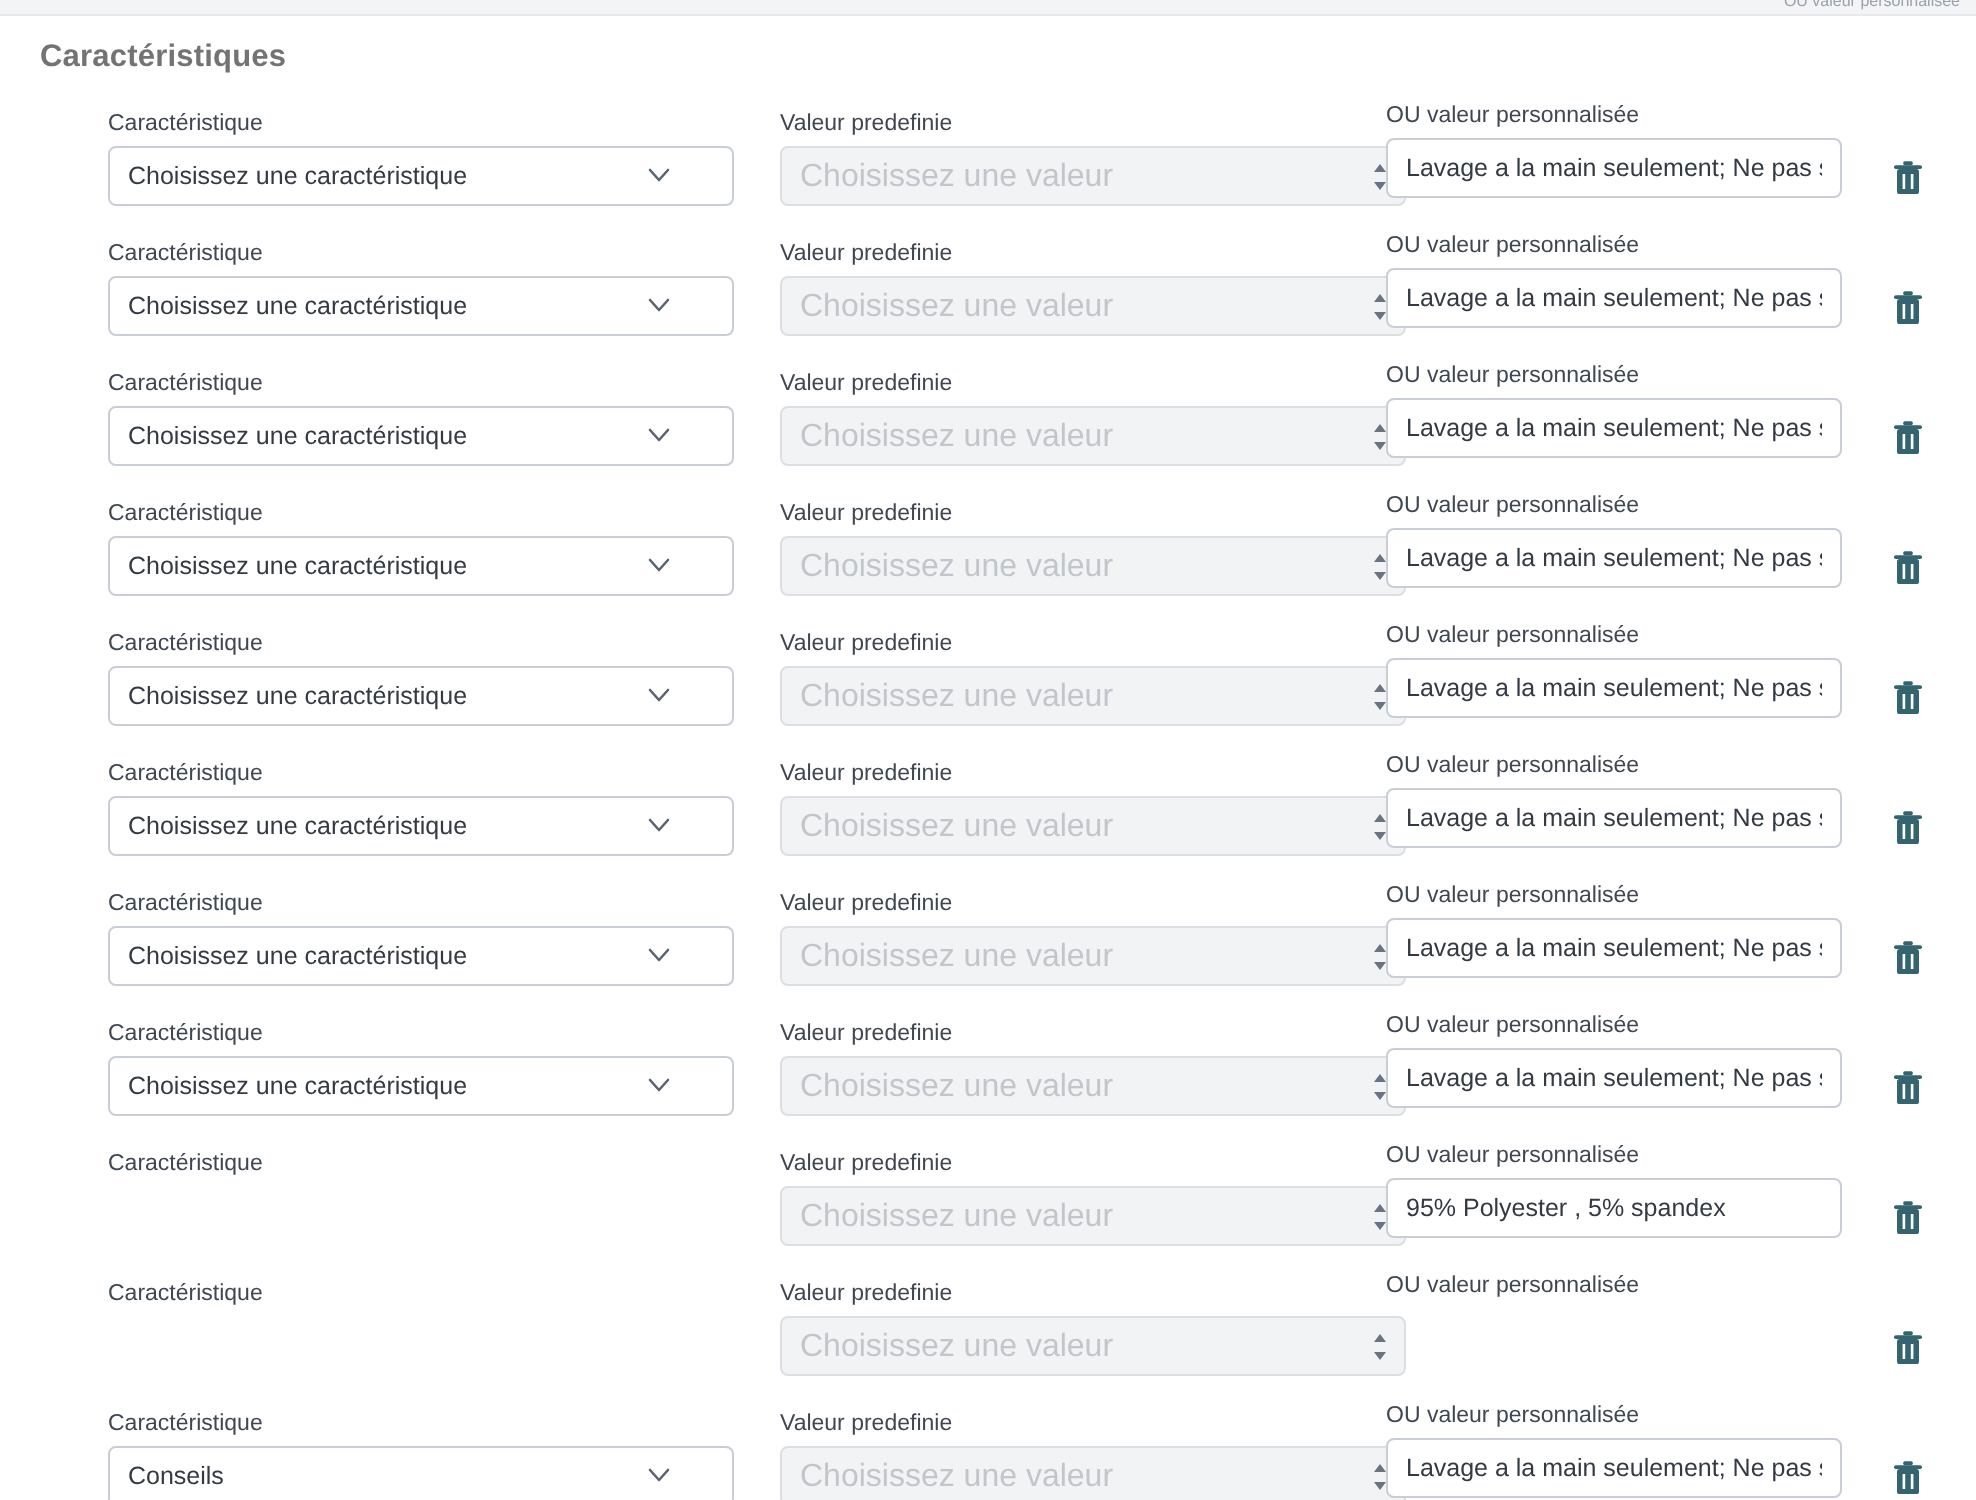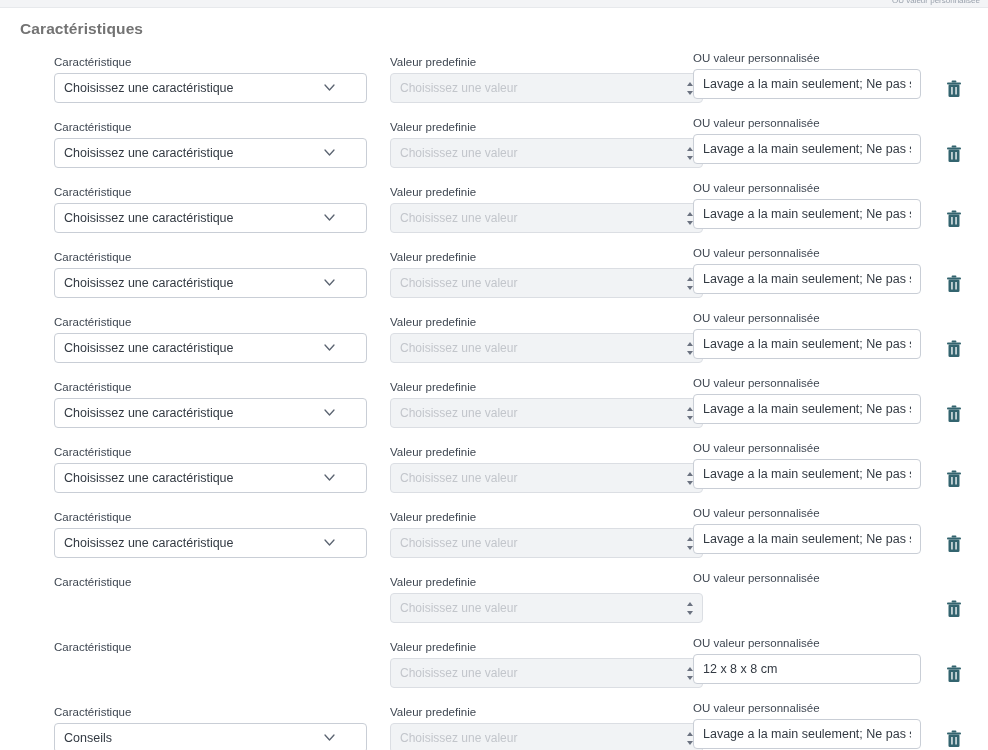--- a/index.html
+++ b/index.html
@@ -91,21 +91,21 @@
     pointer-events: none;
   }
   .chev svg { display: block; }
   
   .col-val { left: 356px; top: 7px; width: 313px; margin-left: 34px; }
   .col-val .wrap { position: relative; width: 313px; }
   .col-val select {
     width: 313px;
     height: 30px;
     padding: 0 24px 0 9px;
-    font-size: 12px;
+    font-size: 16px;
     color: #a9aeb6;
     background: #eceef1;
     border: 1px solid #ccd1d8;
     border-radius: 4px;
     appearance: none;
     -webkit-appearance: none;
     font-family: "Liberation Sans", sans-serif;
   }
   .updown {
     position: absolute;
@@ -372,56 +372,56 @@
         <div class="field col-carac">
           <span class="lbl">Caractéristique</span>
         </div>
         <div class="field col-val">
           <span class="lbl">Valeur predefinie</span>
           <div class="wrap"><select disabled=""><option>Choisissez une valeur</option></select><span class="updown"><svg width="8" height="15" viewBox="0 0 8 15">
                 <path d="M4 1 L7 5 L1 5 Z" fill="#6b7280"></path>
                 <path d="M4 14 L7 10 L1 10 Z" fill="#6b7280"></path>
               </svg></span></div>
         </div>
+        <div class="field col-custom"><span class="lbl">OU valeur personnalisée</span><input type="text" placeholder="Lavage a la main seulement; Ne pas se" value="95% Polyester , 5% spandex" style=""></div>
+        <span class="trash" title="Supprimer">
+          <svg width="16" height="18" viewBox="0 0 16 18">
+            <rect x="2.5" y="4.5" width="11" height="12.5" rx="1.3" fill="#33646f"></rect>
+            <rect x="1" y="2.6" width="14" height="1.9" rx="0.9" fill="#33646f"></rect>
+            <rect x="5.6" y="0.6" width="4.8" height="2" rx="0.8" fill="#33646f"></rect>
+            <rect x="5.3" y="7" width="1.3" height="7.5" fill="#ffffff"></rect>
+            <rect x="9.4" y="7" width="1.3" height="7.5" fill="#ffffff"></rect>
+          </svg>
+        </span>
+      </div>
+      <div class="row">
+        <div class="field col-carac">
+          <span class="lbl">Caractéristique</span>
+        </div>
+        <div class="field col-val">
+          <span class="lbl">Valeur predefinie</span>
+          <div class="wrap"><select disabled=""><option>Choisissez une valeur</option></select><span class="updown"><svg width="8" height="15" viewBox="0 0 8 15">
+                <path d="M4 1 L7 5 L1 5 Z" fill="#6b7280"></path>
+                <path d="M4 14 L7 10 L1 10 Z" fill="#6b7280"></path>
+              </svg></span></div>
+        </div>
         <div class="field col-custom"><span class="lbl">OU valeur personnalisée</span></div>
         <span class="trash" title="Supprimer">
           <svg width="16" height="18" viewBox="0 0 16 18">
             <rect x="2.5" y="4.5" width="11" height="12.5" rx="1.3" fill="#33646f"></rect>
             <rect x="1" y="2.6" width="14" height="1.9" rx="0.9" fill="#33646f"></rect>
             <rect x="5.6" y="0.6" width="4.8" height="2" rx="0.8" fill="#33646f"></rect>
             <rect x="5.3" y="7" width="1.3" height="7.5" fill="#ffffff"></rect>
             <rect x="9.4" y="7" width="1.3" height="7.5" fill="#ffffff"></rect>
           </svg>
         </span>
       </div>
       <div class="row">
         <div class="field col-carac">
           <span class="lbl">Caractéristique</span>
-        </div>
-        <div class="field col-val">
-          <span class="lbl">Valeur predefinie</span>
-          <div class="wrap"><select disabled=""><option>Choisissez une valeur</option></select><span class="updown"><svg width="8" height="15" viewBox="0 0 8 15">
-                <path d="M4 1 L7 5 L1 5 Z" fill="#6b7280"></path>
-                <path d="M4 14 L7 10 L1 10 Z" fill="#6b7280"></path>
-              </svg></span></div>
-        </div>
-        <div class="field col-custom"><span class="lbl">OU valeur personnalisée</span><input type="text" placeholder="Lavage a la main seulement; Ne pas se" value="12 x 8 x 8 cm" style=""></div>
-        <span class="trash" title="Supprimer">
-          <svg width="16" height="18" viewBox="0 0 16 18">
-            <rect x="2.5" y="4.5" width="11" height="12.5" rx="1.3" fill="#33646f"></rect>
-            <rect x="1" y="2.6" width="14" height="1.9" rx="0.9" fill="#33646f"></rect>
-            <rect x="5.6" y="0.6" width="4.8" height="2" rx="0.8" fill="#33646f"></rect>
-            <rect x="5.3" y="7" width="1.3" height="7.5" fill="#ffffff"></rect>
-            <rect x="9.4" y="7" width="1.3" height="7.5" fill="#ffffff"></rect>
-          </svg>
-        </span>
-      </div>
-      <div class="row">
-        <div class="field col-carac">
-          <span class="lbl">Caractéristique</span>
           <div class="wrap"><select><option>Conseils</option></select><span class="chev">
               <svg width="11" height="7" viewBox="0 0 11 7">
                 <path d="M1 1 L5.5 6 L10 1" fill="none" stroke="#5b6471" stroke-width="1.3" stroke-linecap="round" stroke-linejoin="round"></path>
               </svg>
             </span></div>
         </div>
         <div class="field col-val">
           <span class="lbl">Valeur predefinie</span>
           <div class="wrap"><select disabled=""><option>Choisissez une valeur</option></select><span class="updown"><svg width="8" height="15" viewBox="0 0 8 15">
                 <path d="M4 1 L7 5 L1 5 Z" fill="#6b7280"></path>

